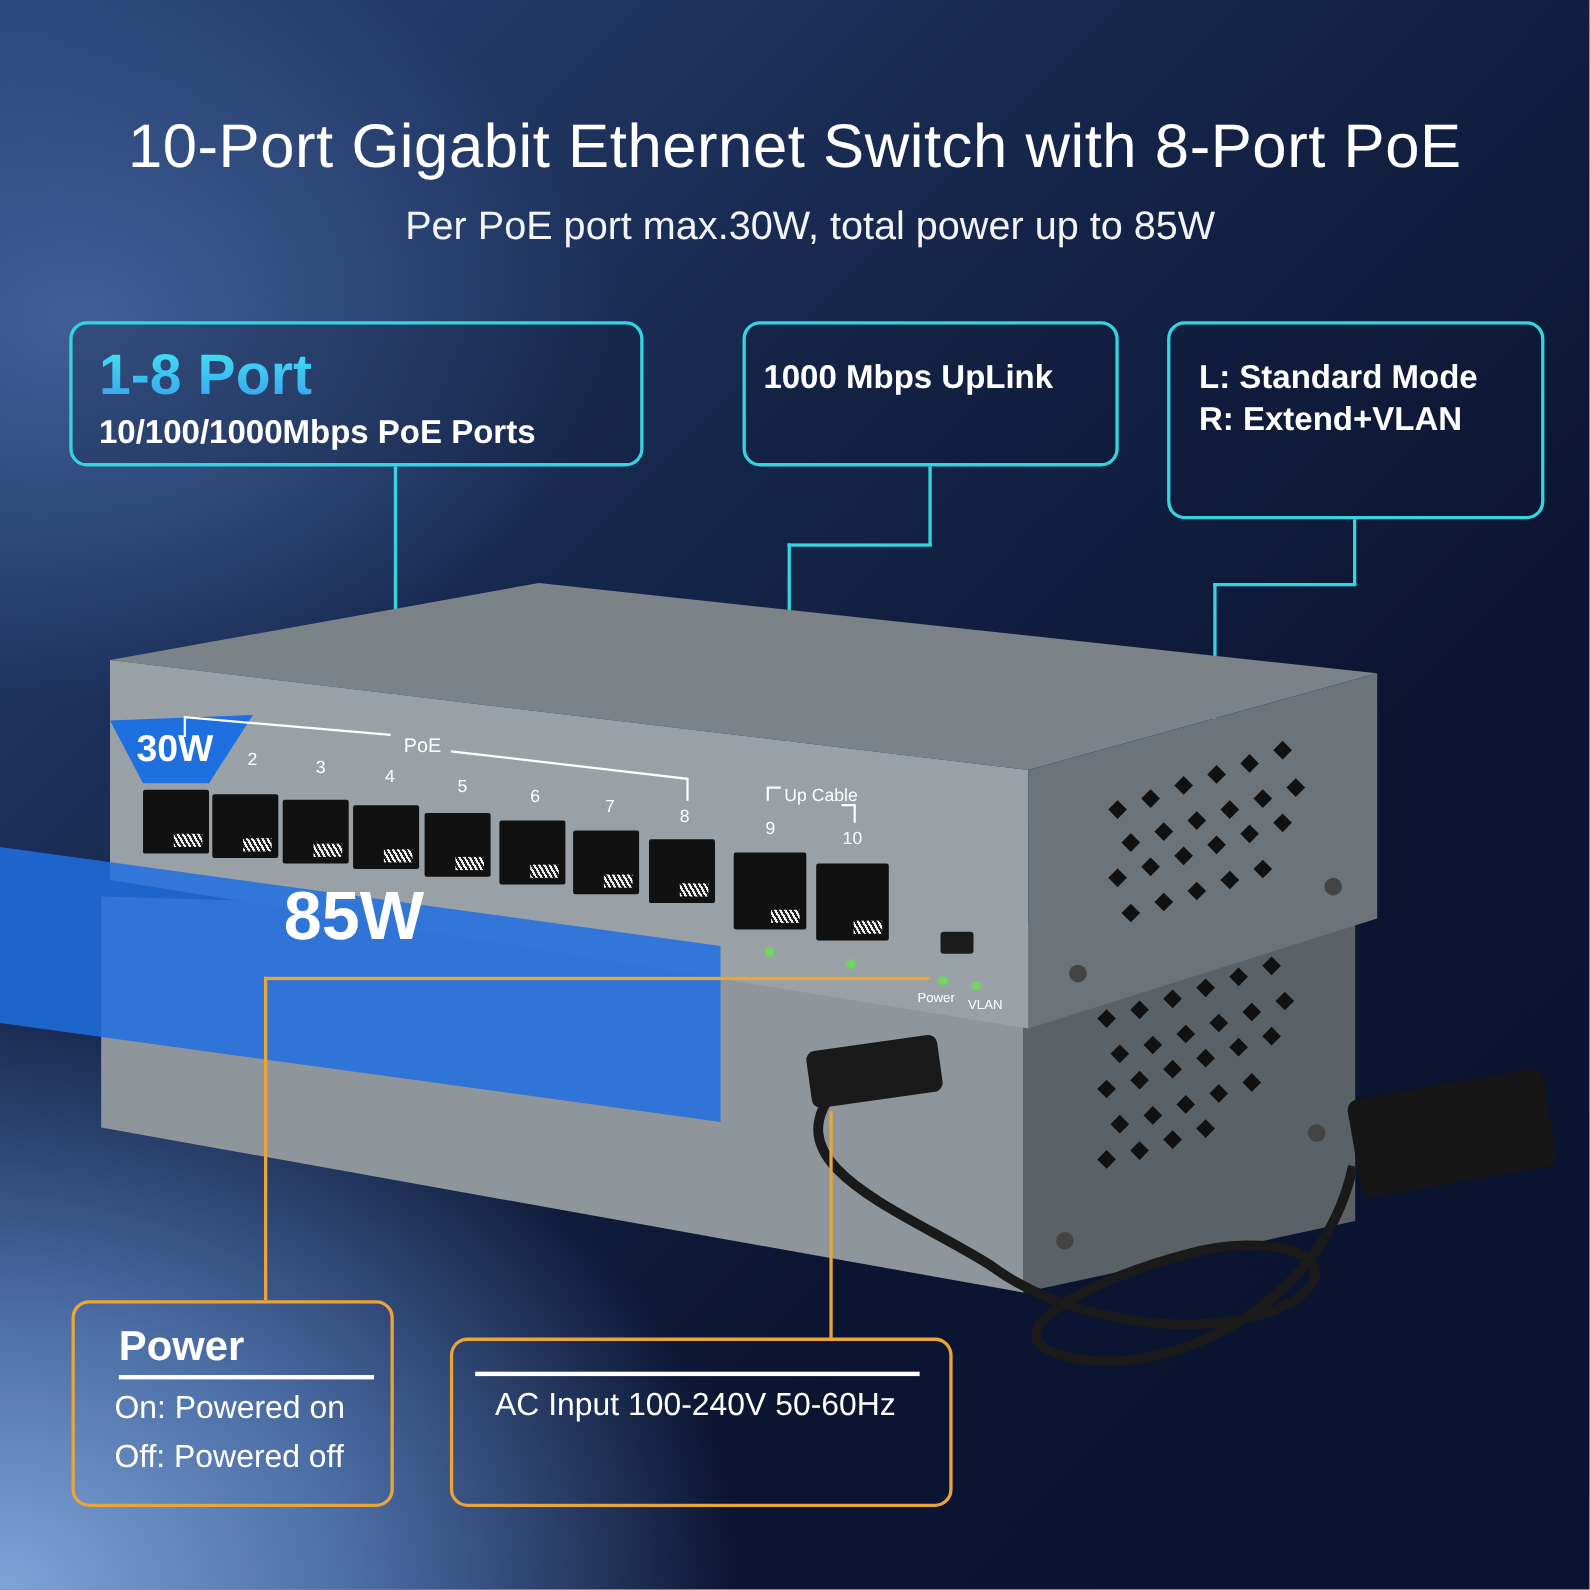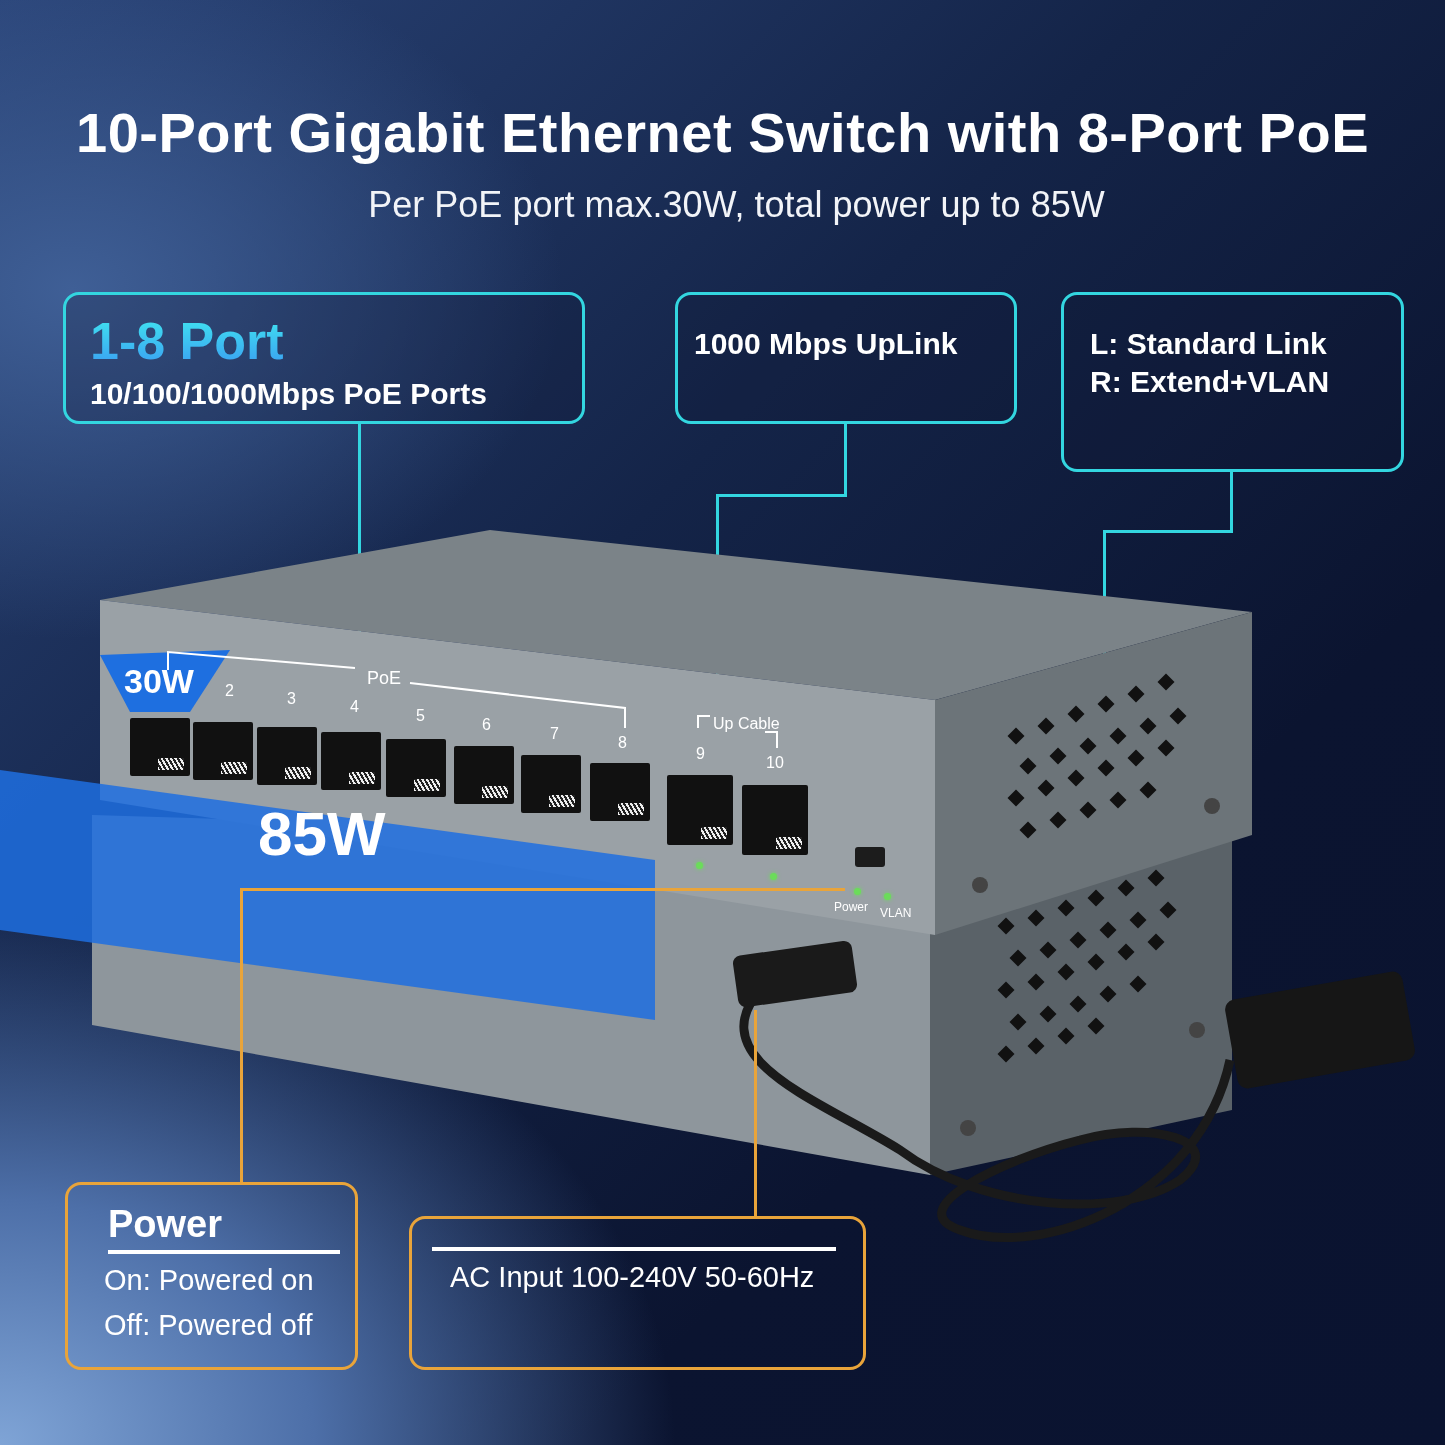--- a/index.html
+++ b/index.html
@@ -4,21 +4,21 @@
 <style>
   html,body{margin:0;padding:0;}
   body{width:1445px;height:1445px;overflow:hidden;position:relative;
     font-family:"Liberation Sans",sans-serif;
     background:
       radial-gradient(ellipse 900px 700px at 0% 100%, #7fa4d6 0%, #4d6fa8 35%, rgba(30,50,95,0) 75%),
       radial-gradient(ellipse 700px 500px at 5% 20%, #3f5f96 0%, rgba(40,60,110,0) 70%),
       linear-gradient(135deg,#2a4478 0%,#142448 40%,#0b1430 70%,#0a1330 100%);
   }
   .abs{position:absolute;}
-  .title{left:0;width:1445px;top:100px;text-align:center;color:#fff;font-weight:700;font-size:56px;letter-spacing:0.5px;}
+  .title{left:0;width:1445px;top:100px;text-align:center;color:#fff;font-weight:400;font-size:56px;letter-spacing:0.5px;}
   .subtitle{left:0;width:1445px;top:184px;text-align:center;color:#f2f4f8;font-size:36px;padding-left:14px;}
 
   .callout{position:absolute;border:3px solid #33d6e0;border-radius:16px;box-sizing:border-box;background:rgba(15,25,50,0.25);}
   .callout .h{color:#3ac6f2;font-weight:700;font-size:52px;line-height:1;background:linear-gradient(#40e6f0,#3a9ef2);-webkit-background-clip:text;background-clip:text;-webkit-text-fill-color:transparent;}
   .callout .t{color:#fff;font-weight:700;font-size:30px;line-height:1.25;}
   .line{position:absolute;background:#33d6e0;}
   .oline{position:absolute;background:#e9a43a;}
   .ocallout{position:absolute;border:3px solid #e9a43a;border-radius:16px;box-sizing:border-box;}
   .ocallout .h{color:#fff;font-weight:700;font-size:38px;}
   .ocallout .rule{height:4px;background:#fff;}
@@ -42,21 +42,21 @@
 <div class="line" style="left:358px;top:424px;width:3px;height:240px;"></div>
 
 <div class="callout" style="left:675px;top:292px;width:342px;height:132px;padding:20px 0 0 16px;">
   <div class="t" style="margin-top:10px;">1000 Mbps UpLink</div>
 </div>
 <div class="line" style="left:844px;top:424px;width:3px;height:72px;"></div>
 <div class="line" style="left:716px;top:494px;width:131px;height:3px;"></div>
 <div class="line" style="left:716px;top:494px;width:3px;height:222px;"></div>
 
 <div class="callout" style="left:1061px;top:292px;width:343px;height:180px;padding:20px 0 0 18px;">
-  <div class="t" style="margin-top:10px;padding-left:8px;">L: Standard Link</div>
+  <div class="t" style="margin-top:10px;padding-left:8px;">L: Standard Mode</div>
   <div class="t" style="padding-left:8px;">R: Extend+VLAN</div>
 </div>
 <div class="line" style="left:1230px;top:472px;width:3px;height:60px;"></div>
 <div class="line" style="left:1103px;top:530px;width:130px;height:3px;"></div>
 <div class="line" style="left:1103px;top:530px;width:3px;height:180px;"></div>
 
 <div class="abs" style="left:0;top:0;width:1445px;height:1445px;pointer-events:none;">
   <svg width="1445" height="1445" style="position:absolute;left:0;top:0;">
 
     <polygon points="92,815 930,840 930,1175 92,1025" fill="#8e969c"></polygon>

